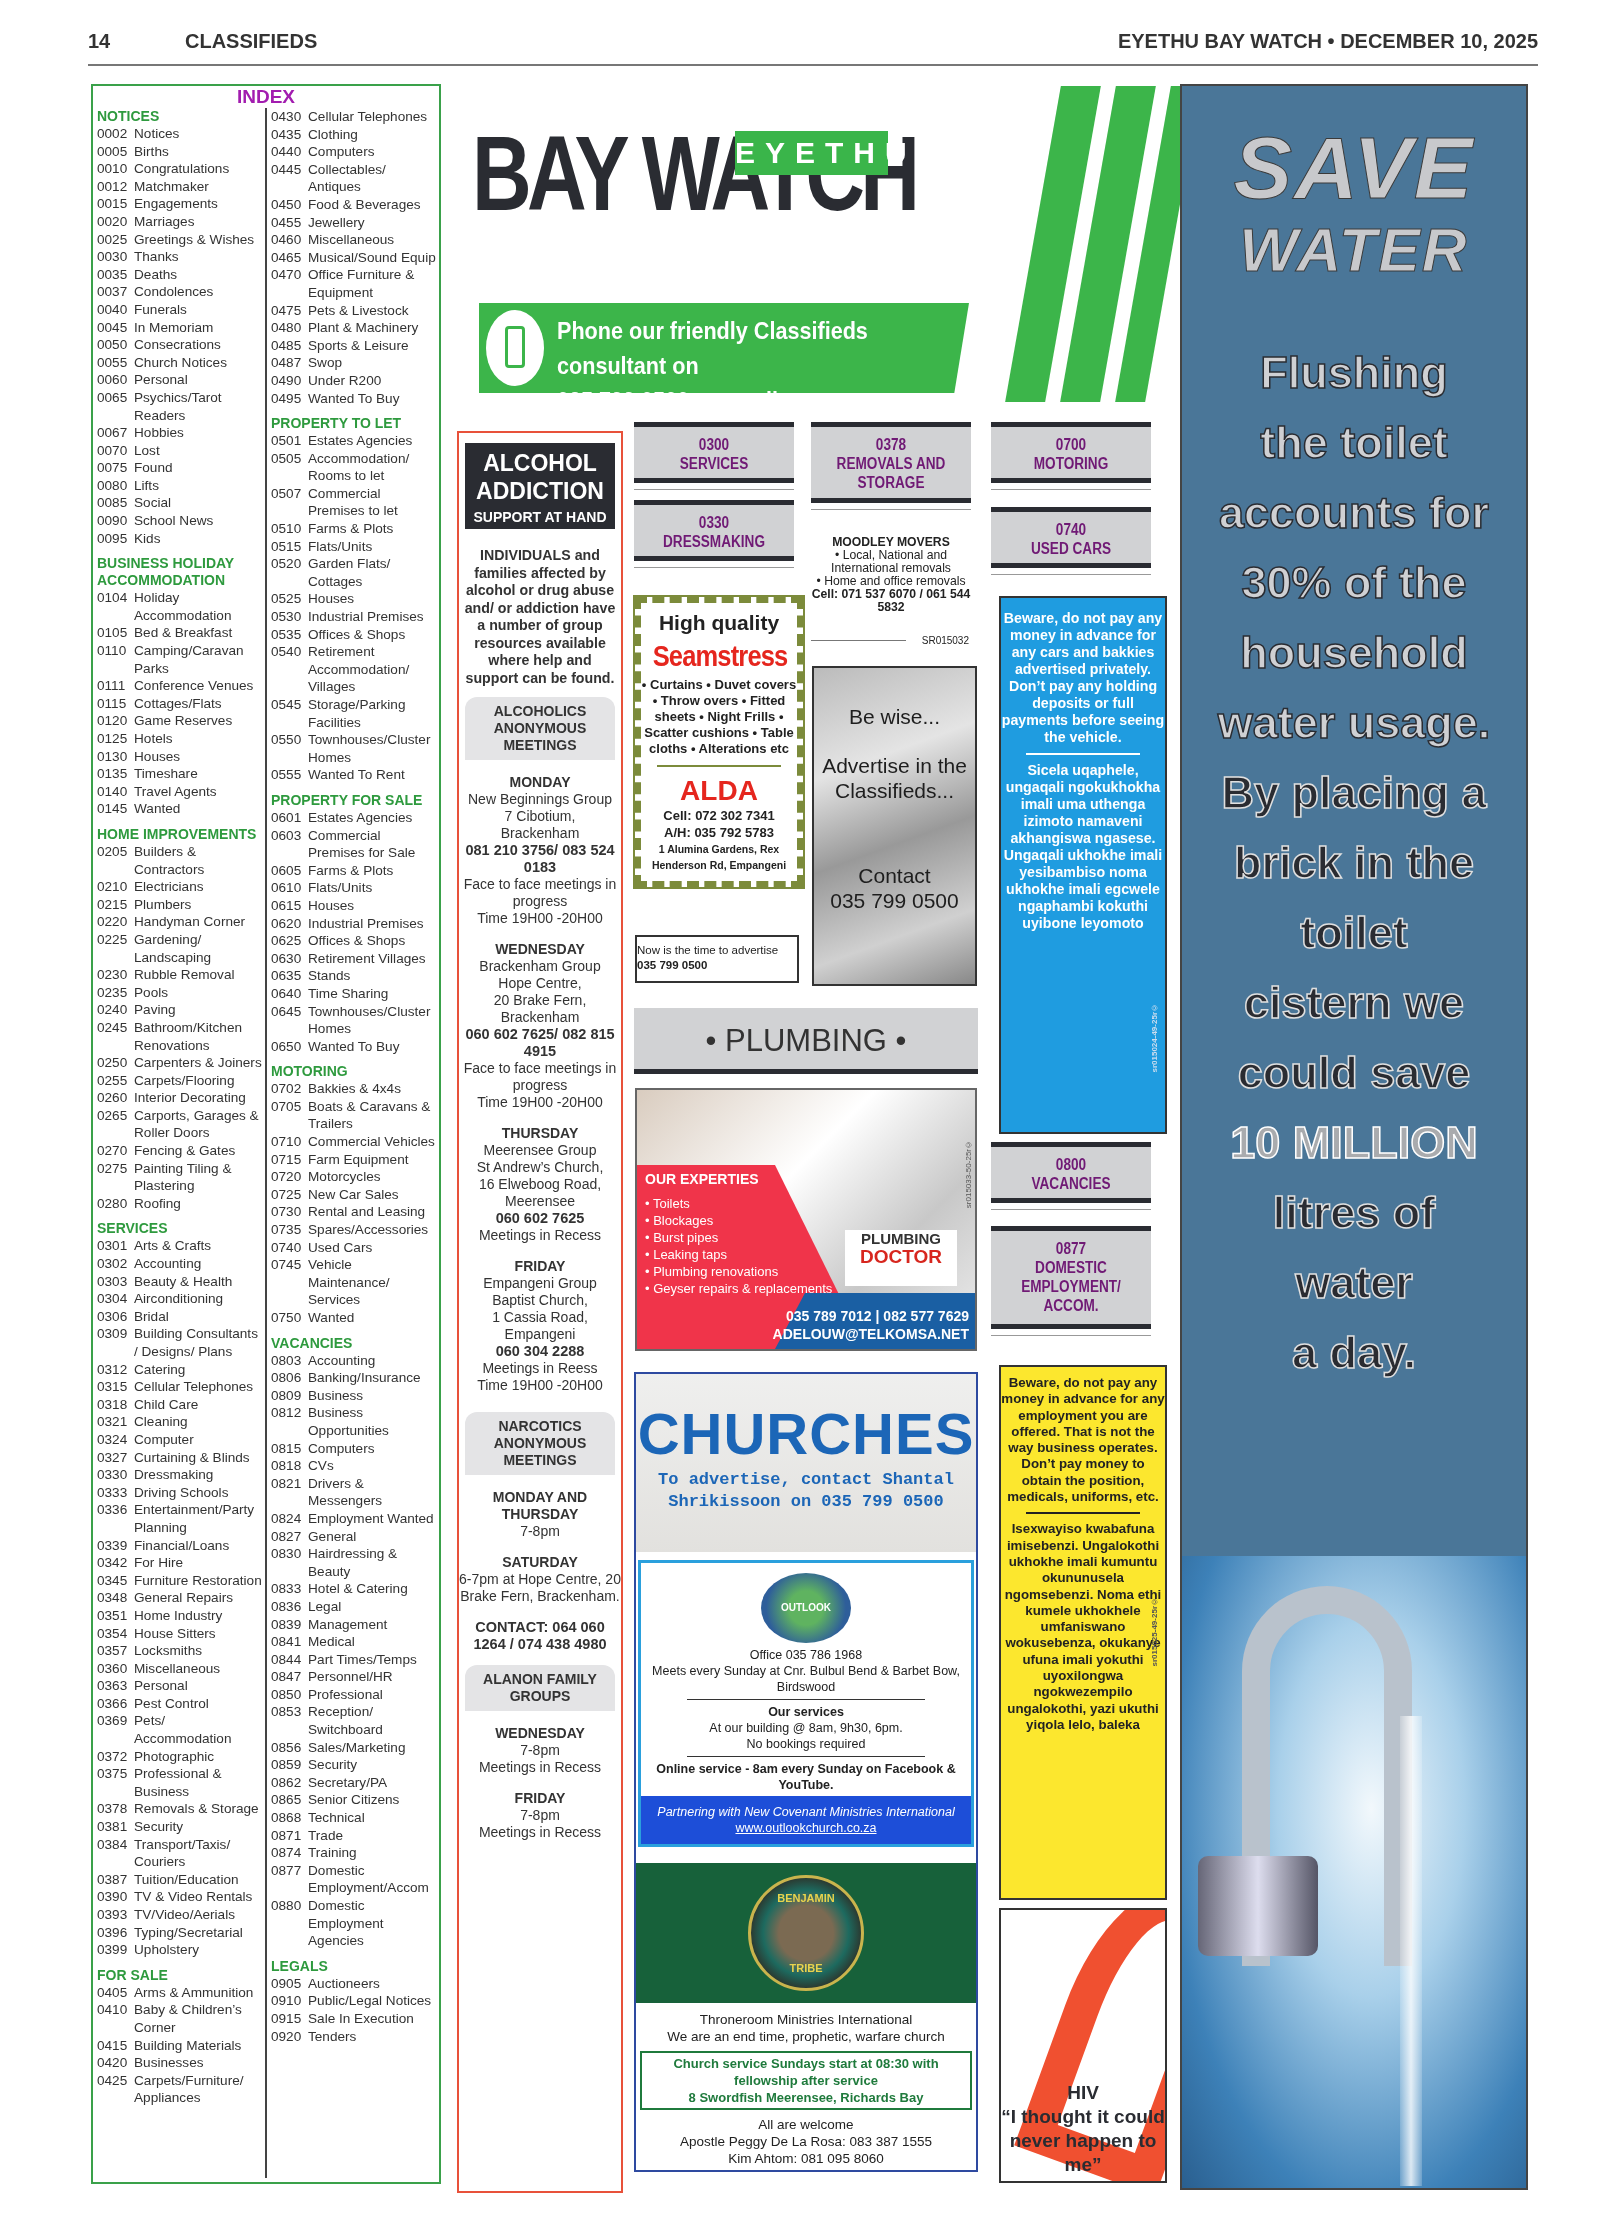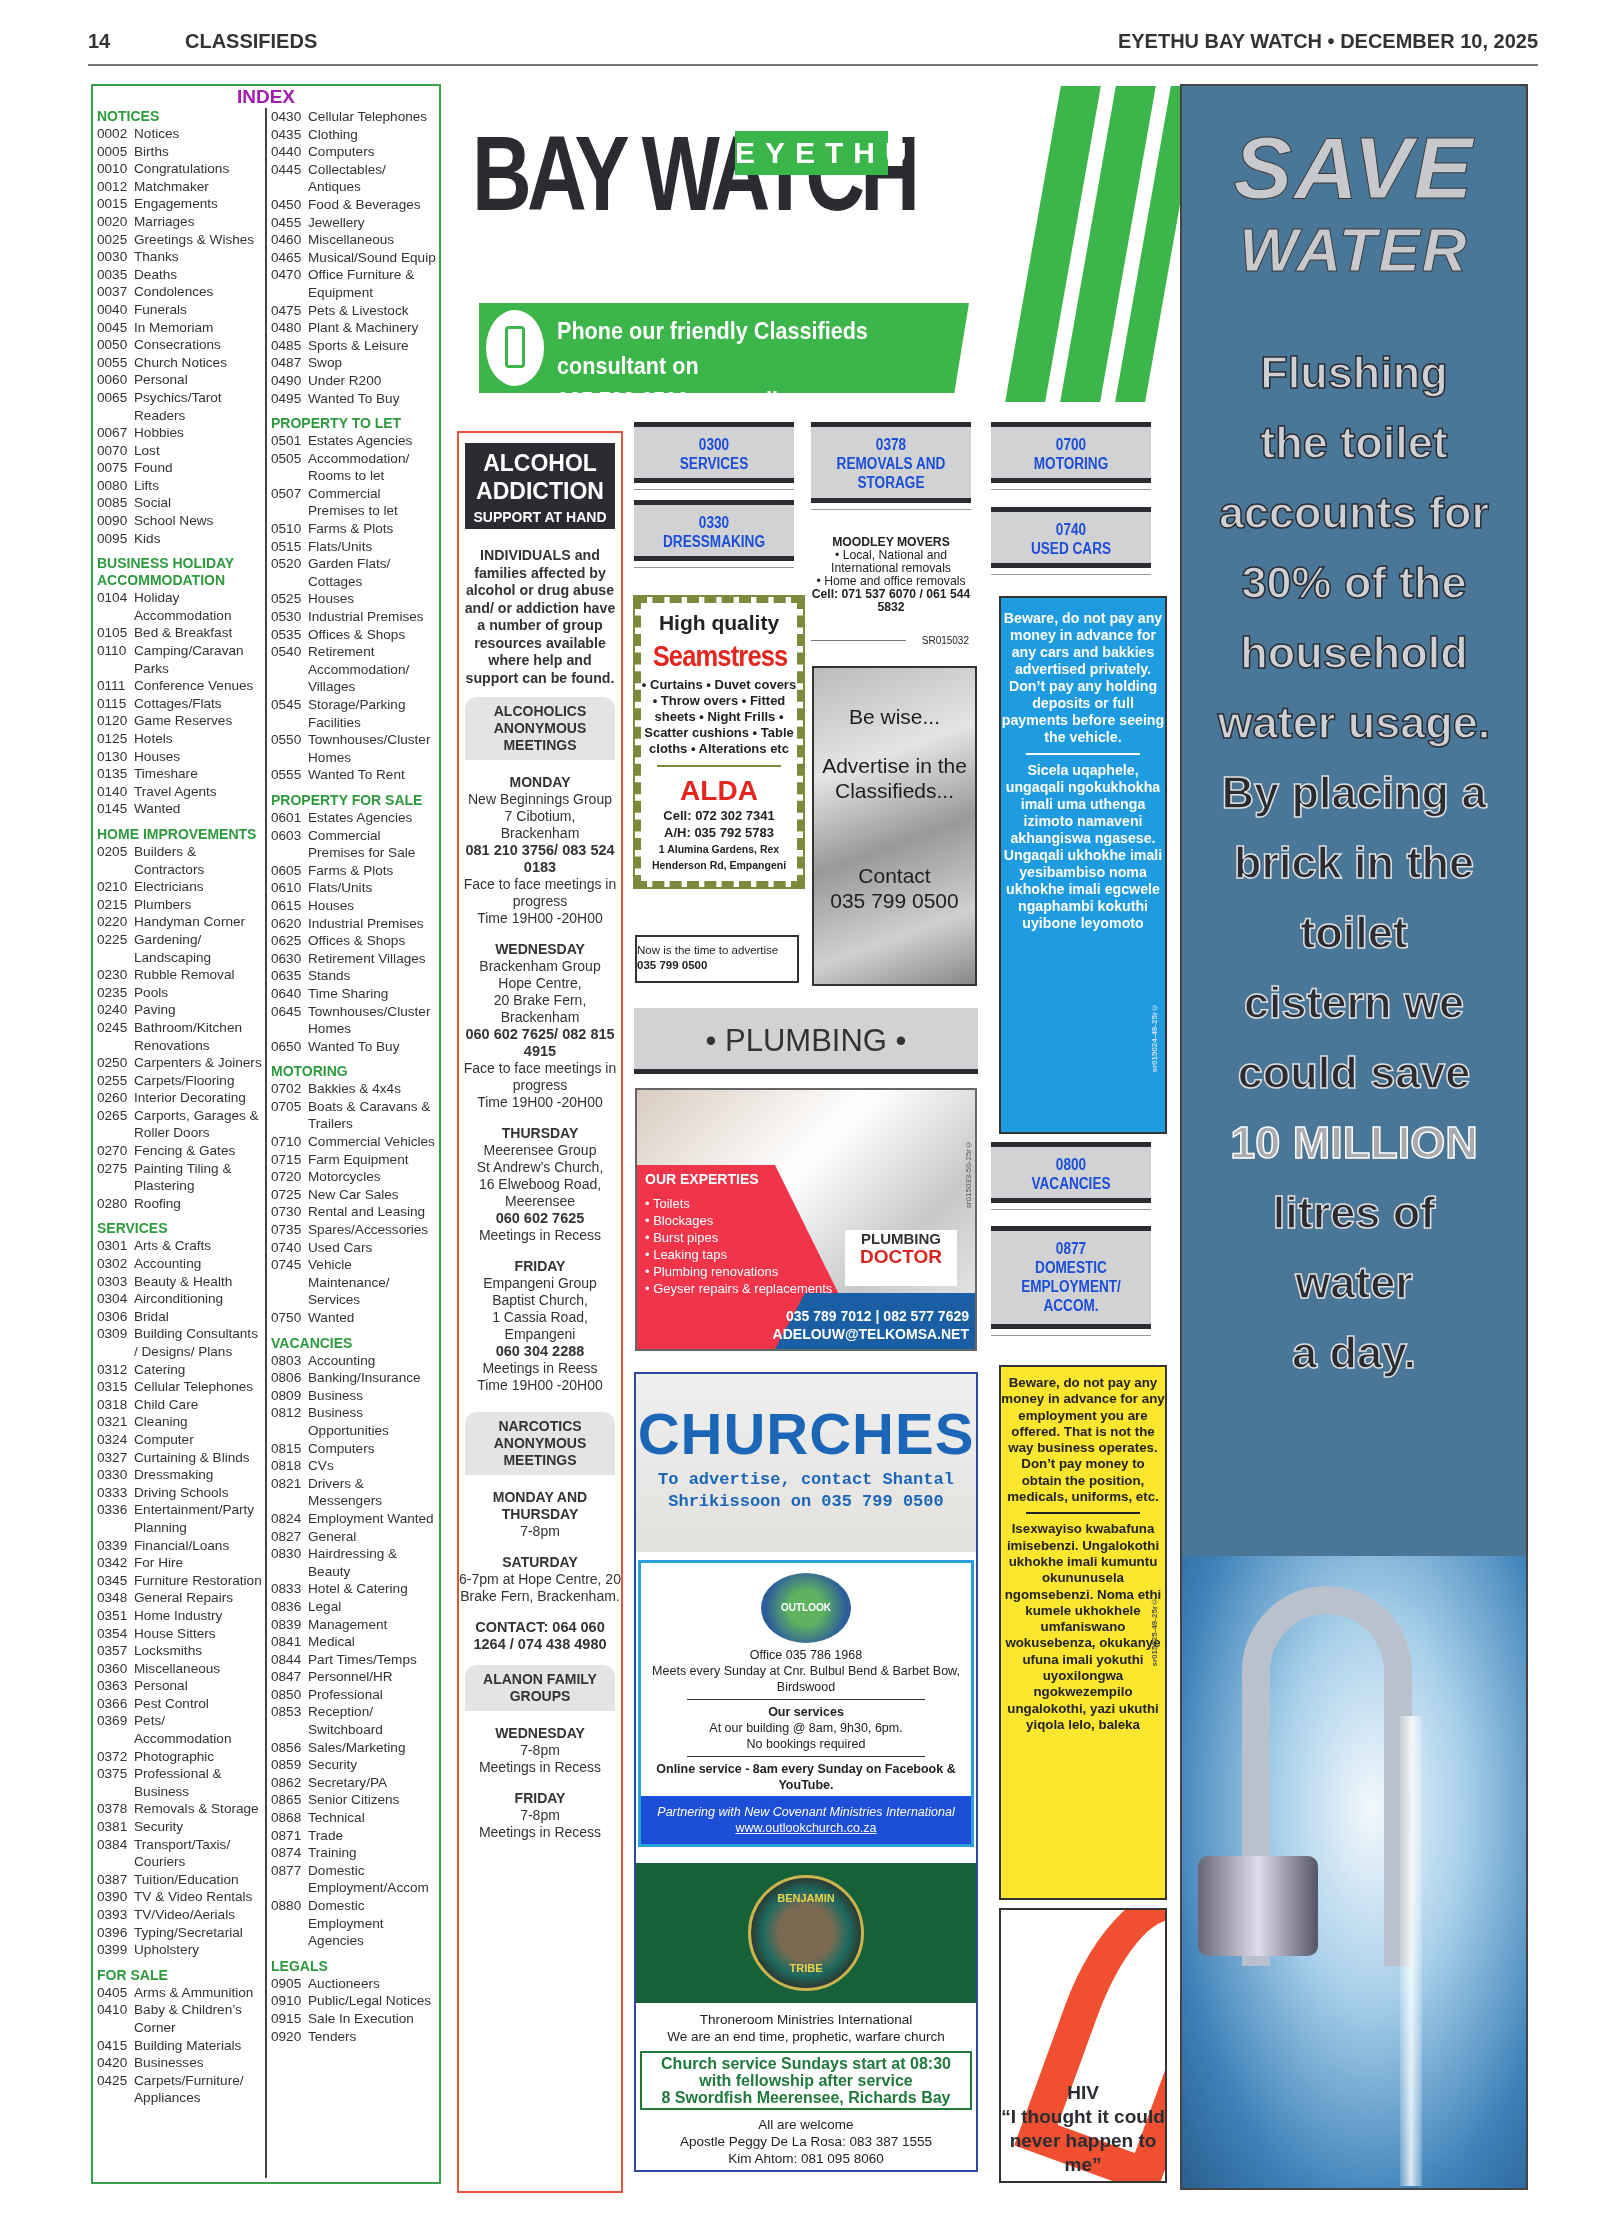--- a/index.html
+++ b/index.html
@@ -35,21 +35,21 @@
 .alc{left:457px;top:431px;width:166px;height:1762px;border:2px solid #e8513a;text-align:center;color:#333}
 .alc .blk{margin:10px 6px 0;background:#2a2c32;color:#fff;padding:6px 4px 4px}
 .alc .blk .a{font-size:23px;font-weight:900;line-height:28px}
 .alc .blk .s{font-size:14px;font-weight:bold;margin-top:4px}
 .alc p{font-size:14px;line-height:17px}
 .alc .intro{font-weight:bold;margin:18px 4px 10px;font-size:14.2px;line-height:17.5px}
 .alc .band{margin:10px 6px;background:#e4e4e6;border-radius:12px 12px 0 0;padding:6px 0;font-weight:bold;font-size:14px;line-height:17px}
 .alc .day{font-weight:bold;margin-top:14px}
 .alc .b{font-weight:bold;font-size:14.5px}
 
-.sh{position:absolute;background:#d1d2d4;border-top:5px solid #2a2c32;text-align:center;font-weight:bold;color:#1d4ed8;font-size:16px;line-height:19px;padding-top:8px;transform-origin:center}
+.sh{position:absolute;background:#d1d2d4;border-top:5px solid #2a2c32;text-align:center;font-weight:bold;color:#701a75;font-size:16px;line-height:19px;padding-top:8px;transform-origin:center}
 .sh:after{content:"";position:absolute;left:0;right:0;bottom:-10px;height:6px;border-top:5px solid #2a2c32;border-bottom:1px solid #999}
 .sh span{display:block;transform:scaleX(.85)}
 
 .seam{left:635px;top:577px;width:168px;height:408px;border:6px dashed #7c8b3b;background:#fff;text-align:center;outline:2px solid #7c8b3b}
 .seam .hq{font-weight:bold;font-size:21px;margin-top:8px;color:#222}
 .seam .logo{color:#e5261e;font-weight:900;font-size:30px;margin:4px 0;letter-spacing:-1px;transform:scaleX(.85)}
 .seam .items{font-weight:bold;font-size:13px;line-height:16px;color:#222}
 .seam .dot{margin:8px 16px;border-top:2px solid #7c8b3b;position:relative}
 .seam .name{color:#e5261e;font-size:28px;font-weight:900;margin-top:6px}
 .seam .cell{font-weight:bold;font-size:13px;line-height:17px}
@@ -78,21 +78,21 @@
 .ch .top .t{position:absolute;left:0;right:0;top:26px;font-size:58px;color:#1c66b7;font-weight:bold;letter-spacing:1px}
 .ch .top .s{position:absolute;left:0;right:0;top:95px;font-family:"Liberation Mono",monospace;color:#1c66b7;font-weight:bold;font-size:17px;line-height:22px}
 .ch .out{margin:8px 2px;border:3px solid #2aa0dd;text-align:center;font-size:12.5px;line-height:16px;color:#222}
 .ch .out .logo{width:90px;height:70px;margin:10px auto 4px;border-radius:50%;background:radial-gradient(circle,#5fb360 30%,#2e5e9a 70%);color:#fff;font-weight:bold;font-size:10px;line-height:70px}
 .ch .out hr{border:0;border-top:1px solid #333;width:72%;margin:4px auto}
 .ch .out .band{background:#1d4ed8;color:#fff;font-style:italic;padding:8px 0}
 .ch .out .band a{color:#fff;font-style:normal;text-decoration:underline}
 .ch .tribe{margin:16px 0 0;height:140px;background:#17613a;display:flex;align-items:center;justify-content:center}
 .ch .tribe div{width:116px;height:116px;border-radius:50%;background:radial-gradient(circle,#7b6a52 35%,#1d6a5f 55%,#2a3d34 70%);border:3px solid #c9b44d;color:#e8d34d;font-weight:bold;font-size:11px;display:flex;flex-direction:column;justify-content:space-between;align-items:center;padding:14px 0}
 .ch .thr{text-align:center;font-size:13.5px;line-height:17px;margin-top:8px}
-.ch .svc{margin:6px 4px;border:2px solid #1f7a3c;color:#1f7a3c;font-weight:bold;text-align:center;font-size:16px;line-height:17px;padding:2px}
+.ch .svc{margin:6px 4px;border:2px solid #1f7a3c;color:#1f7a3c;font-weight:bold;text-align:center;font-size:13px;line-height:17px;padding:2px}
 
 .blu{left:999px;top:596px;width:168px;height:538px;background:#1f9ce0;border:2px solid #333;color:#fff;font-weight:bold;text-align:center;font-size:14.2px;line-height:17px;padding-top:12px}
 .blu hr,.yel hr{border:0;border-top:2px solid #fff;width:70%;margin:7px auto}
 .yel{left:999px;top:1365px;width:168px;height:535px;background:#fce72e;border:2px solid #333;color:#222;font-weight:bold;text-align:center;font-size:13.3px;line-height:16.3px;padding-top:8px}
 .yel hr{border-top-color:#222}
 .hiv{left:999px;top:1908px;width:168px;height:275px;border:2px solid #333;background:#fff;overflow:hidden;text-align:center}
 .hiv .rib{position:absolute;left:60px;top:-30px;width:150px;height:300px;border:34px solid #f05030;border-radius:50% 50% 0 0;transform:rotate(20deg)}
 .hiv .txt{position:absolute;left:0;right:0;bottom:4px;font-weight:bold;color:#2a2c32;font-size:19px;line-height:24px}
 
 .sw{left:1180px;top:84px;width:348px;height:2106px;border:2px solid #444;background:#4a7698;text-align:center;overflow:hidden}

